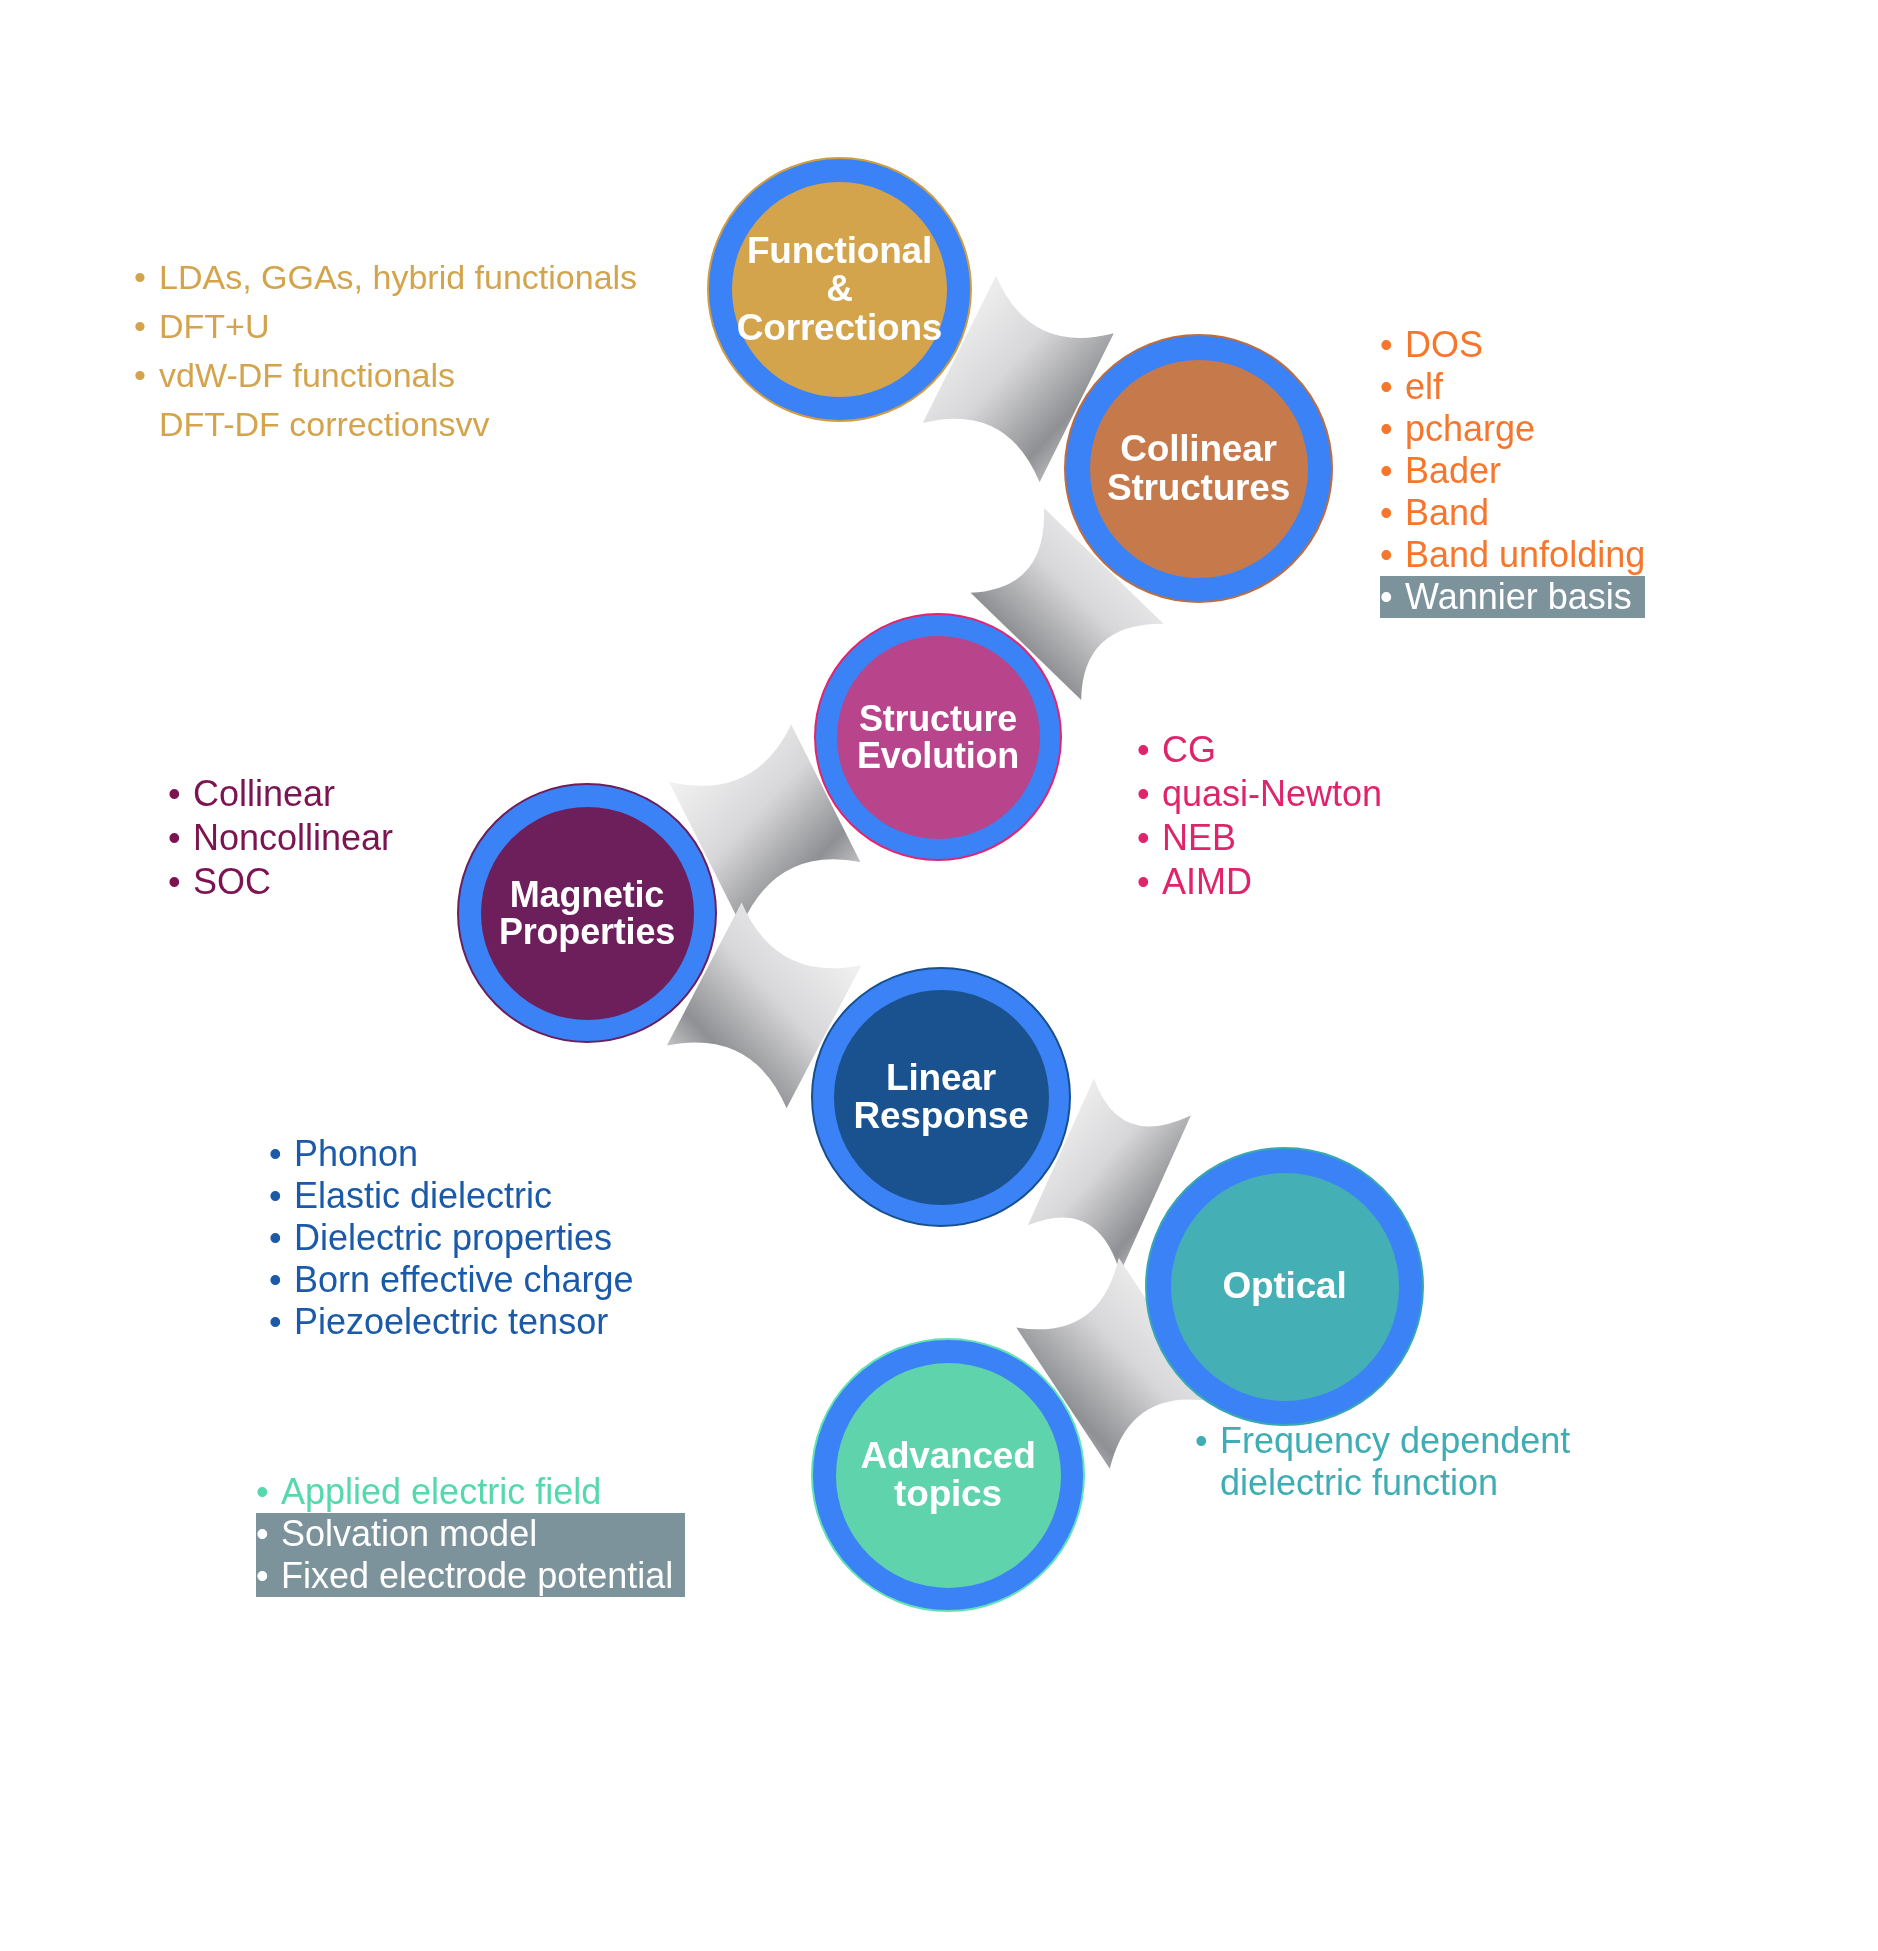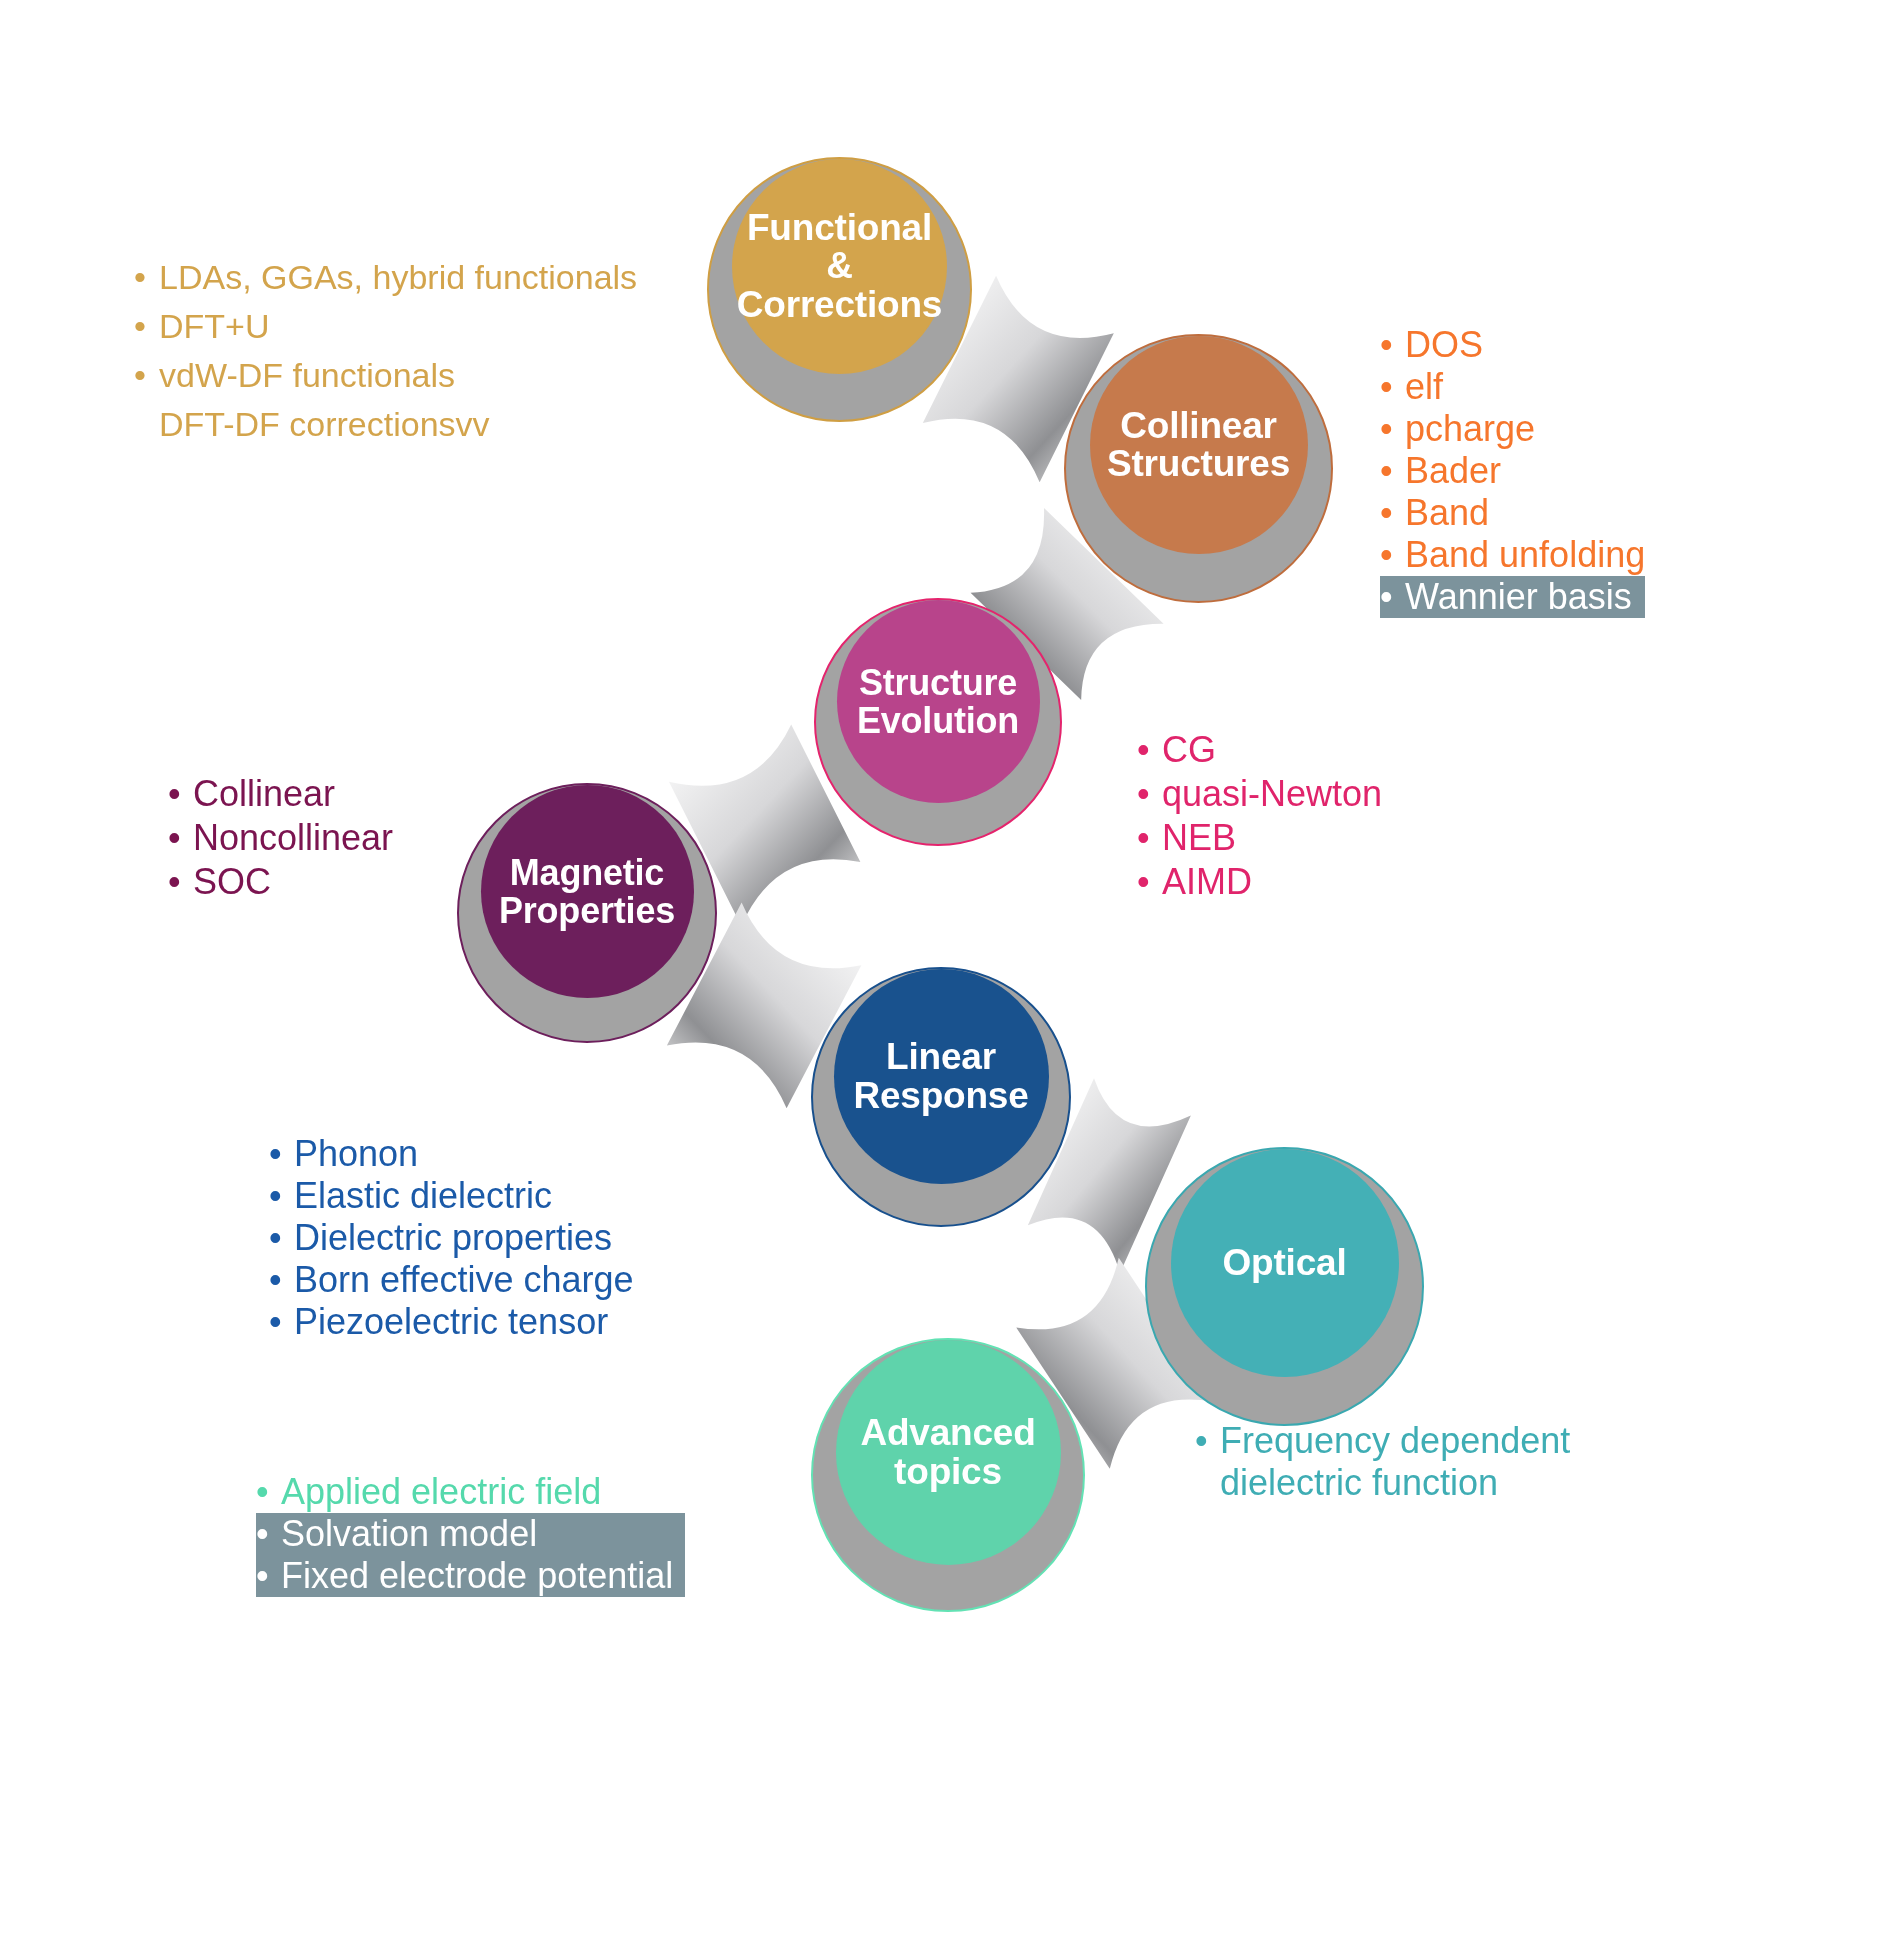--- a/index.html
+++ b/index.html
@@ -30,23 +30,24 @@
     width: 1879px;
     height: 1952px;
     z-index: 1;
   }
 
   
   .node {
     position: absolute;
     z-index: 3;
     border-radius: 50%;
-    background: #a3a3a3;          
+    background: #3b82f6;          
     box-sizing: border-box;
     display: flex;
+    align-items: center;
     justify-content: center;
   }
   .node .disc {
     border-radius: 50%;
     display: flex;
     align-items: center;
     justify-content: center;
     text-align: center;
     color: #ffffff;
     font-weight: bold;
@@ -131,21 +132,21 @@
         </div>
       </div>
       <div class="node" style="left: 1064px; top: 334px; width: 269px; height: 269px; border: 2.5px solid rgb(191, 109, 61);">
         <div class="disc" style="width: 218px; height: 218px; background: rgb(198, 122, 76); font-size: 37px;">
           <div>
             <span>Collinear</span>
             <span>Structures</span>
           </div>
         </div>
       </div>
-      <div class="node" style="left: 814px; top: 598px; width: 248px; height: 248px; border: 2.5px solid rgb(228, 36, 109);">
+      <div class="node" style="left: 814px; top: 613px; width: 248px; height: 248px; border: 2.5px solid rgb(228, 36, 109);">
         <div class="disc" style="width: 203px; height: 203px; background: rgb(184, 68, 139); font-size: 36px;">
           <div>
             <span>Structure</span>
             <span>Evolution</span>
           </div>
         </div>
       </div>
       <div class="node" style="left: 457px; top: 783px; width: 260px; height: 260px; border: 2.5px solid rgb(109, 31, 92);">
         <div class="disc" style="width: 213px; height: 213px; background: rgb(109, 31, 92); font-size: 36px;">
           <div>

